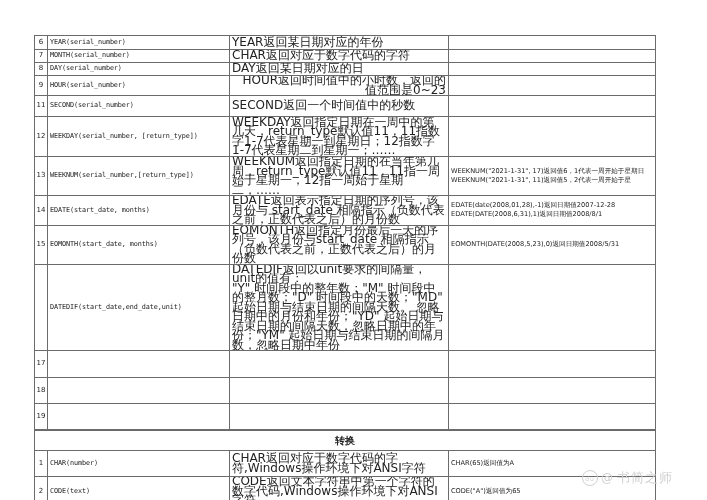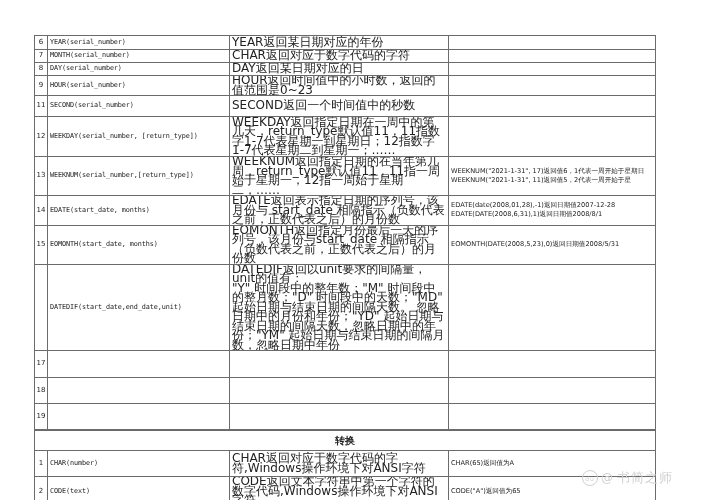--- a/index.html
+++ b/index.html
@@ -42,21 +42,21 @@
       </tr>
       <tr style="height: 13px;">
         <td class="num" style="white-space: pre-wrap;">8</td>
         <td class="fn" style="white-space: pre-wrap;">DAY(serial_number)</td>
         <td class="desc" style="white-space: pre-wrap;">DAY返回某日期对应的日</td>
         <td class="ex" style="white-space: pre-wrap;"></td>
       </tr>
       <tr style="height: 13px;">
         <td class="num" style="white-space: pre-wrap;">9</td>
         <td class="fn" style="white-space: pre-wrap;">HOUR(serial_number)</td>
-        <td class="desc" style="white-space: pre-wrap;">HOUR返回时间值中的小时数，返回的值范围是0~23</td>
+        <td class="desc" style="white-space: pre-wrap; text-align: right;">HOUR返回时间值中的小时数，返回的值范围是0~23</td>
         <td class="ex" style="white-space: pre-wrap;"></td>
       </tr>
       <tr style="height: 21px;">
         <td class="num" style="white-space: pre-wrap;">11</td>
         <td class="fn" style="white-space: pre-wrap;">SECOND(serial_number)</td>
         <td class="desc" style="white-space: pre-wrap;">SECOND返回一个时间值中的秒数</td>
         <td class="ex" style="white-space: pre-wrap;"></td>
       </tr>
       <tr style="height: 40px;">
         <td class="num" style="white-space: pre-wrap;">12</td>

